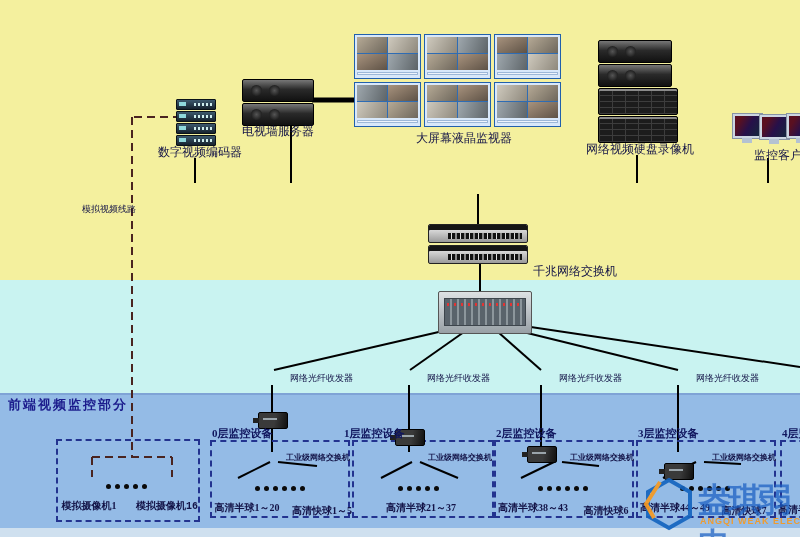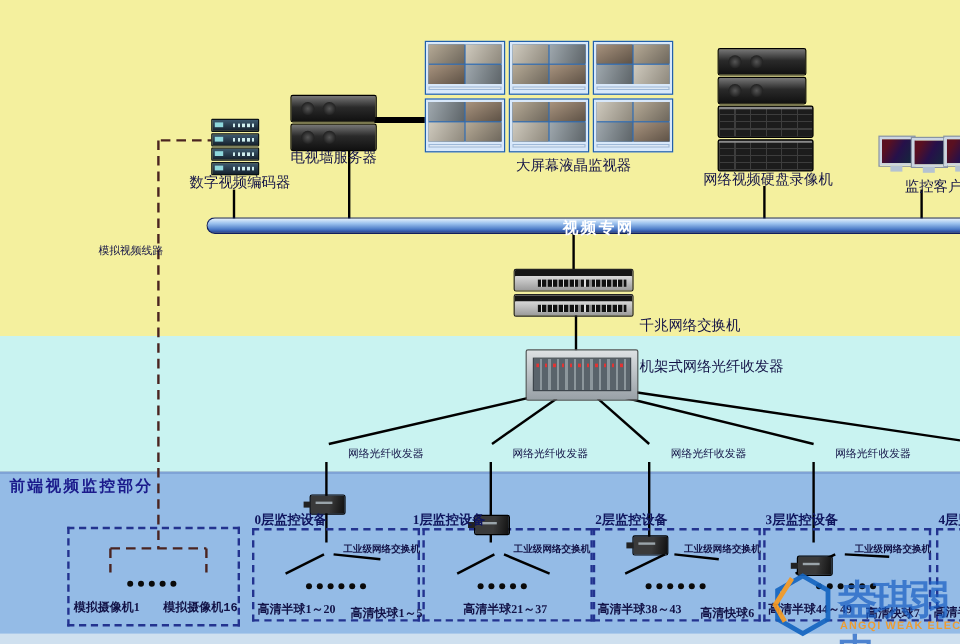--- a/index.html
+++ b/index.html
@@ -180,51 +180,47 @@
     <div class="wmon">
         <div class="wscr">
           <i class="c2"></i>
           <i class="c1"></i>
           <i class="c4"></i>
           <i class="c3"></i>
         </div>
         <div class="wbar"></div>
       </div>
   </div>
-  <div class="lbl dev-lbl" style="left:420px;top:130px;width:116px;">大屏幕液晶监视器</div>
+  <div class="lbl dev-lbl" style="left:396px;top:130px;width:116px;text-align:right;">大屏幕液晶监视器</div>
 
   <div class="dev" style="left:598px;top:40px;">
     <div class="srv-unit" style="width:72px;"></div>
     <div class="srv-unit" style="width:72px;"></div>
     <div class="sto-unit"></div>
     <div class="sto-unit"></div>
   </div>
   <div class="lbl dev-lbl" style="left:584px;top:141px;width:112px;">网络视频硬盘录像机</div>
 
   <div class="dev" style="left:733px;top:112px;width:80px;height:30px;">
     <div class="cli-mon" style="left:0;top:2px;"></div>
     <div class="cli-mon" style="left:27px;top:3px;"></div>
     <div class="cli-mon" style="left:54px;top:2px;"></div>
   </div>
   <div class="lbl dev-lbl" style="left:754px;top:147px;">监控客户端</div>
 
-  <div class="backbone">
-    <span>视频专网</span>
-  </div>
 
   <div class="dev" style="left:428px;top:224px;">
     <div class="gsw-unit"></div>
     <div class="gsw-unit"></div>
   </div>
   <div class="lbl dev-lbl" style="left:533px;top:229px;margin-top:34px;">千兆网络交换机</div>
 
   <div class="dev chassis" style="left:438px;top:291px;">
     <div class="chassis-inner"></div>
   </div>
-  <div class="lbl dev-lbl" style="left:533px;top:297px;">机架式网络光纤收发器</div>
 
   <div class="dev mini-tx" style="left:258px;top:369px;"></div>
   <div class="lbl tiny-lbl" style="left:290px;top:372px;">网络光纤收发器</div>
   <div class="dev mini-tx" style="left:395px;top:369px;"></div>
   <div class="lbl tiny-lbl" style="left:427px;top:372px;">网络光纤收发器</div>
   <div class="dev mini-tx" style="left:527px;top:369px;"></div>
   <div class="lbl tiny-lbl" style="left:559px;top:372px;">网络光纤收发器</div>
   <div class="dev mini-tx" style="left:664px;top:369px;"></div>
   <div class="lbl tiny-lbl" style="left:696px;top:372px;">网络光纤收发器</div>
 

